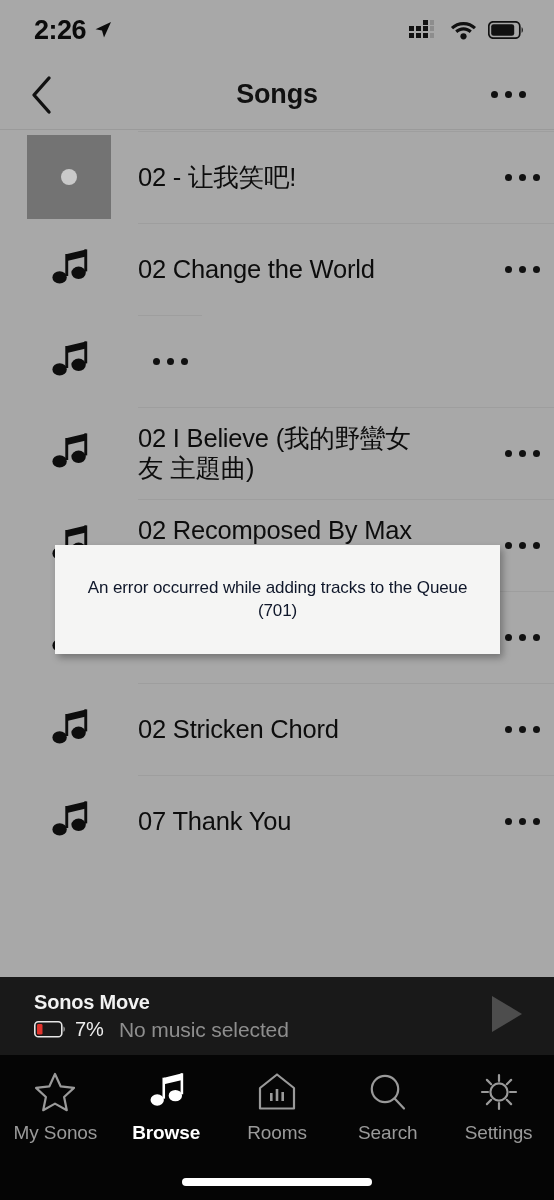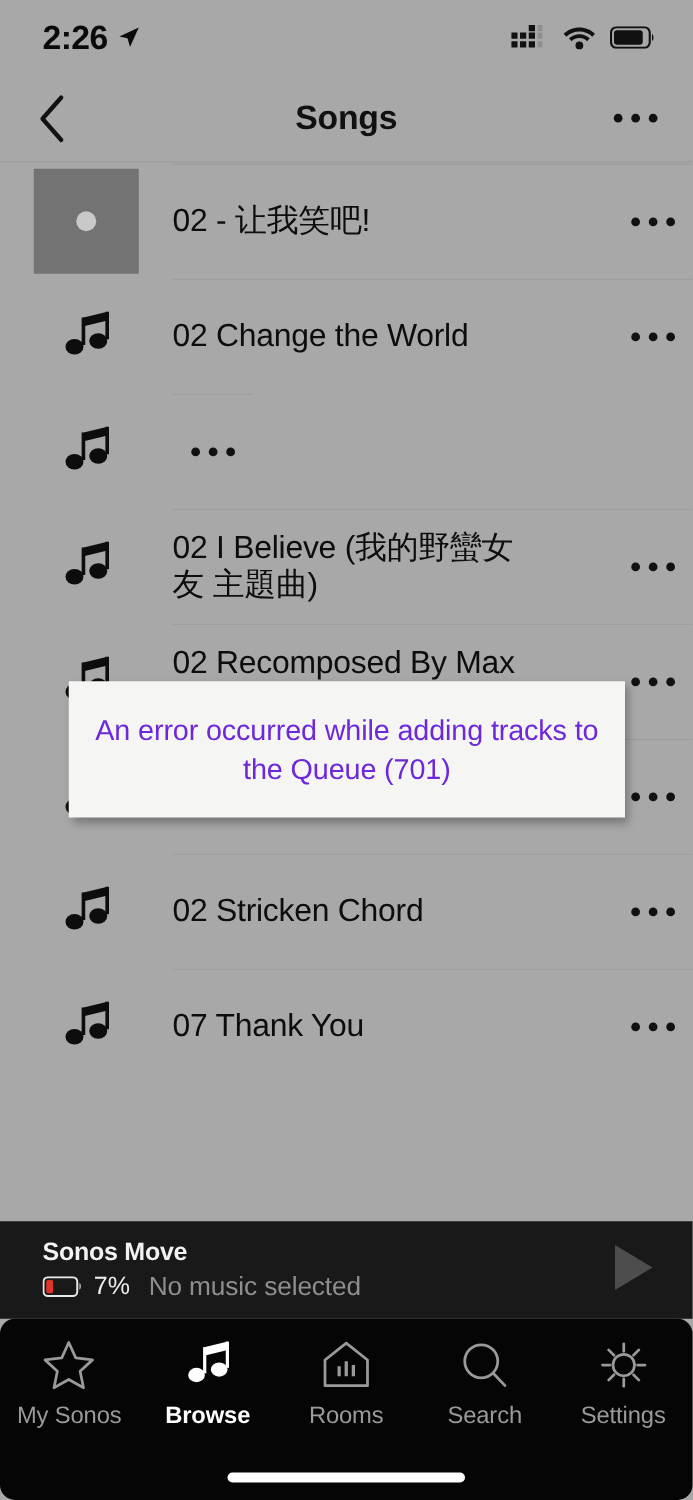--- a/index.html
+++ b/index.html
@@ -92,21 +92,21 @@
   
   .toast{
     position:absolute; left:55px; top:545px; width:445px; height:109px;
     background:#f5f5f4;
     display:flex; align-items:center; justify-content:center;
     text-align:center;
     box-shadow:3px 4px 7px rgba(0,0,0,0.30);
     z-index:40;
   }
   .toast-text{
-    font-size:23px; color:#6d28d9; line-height:1.32; letter-spacing:-0.1px;
+    font-size:17px; color:#0f172a; line-height:1.32; letter-spacing:-0.1px;
     padding:0 18px;
   }
 
   
   .nowplaying{
     position:absolute; left:0; bottom:145px; width:554px; height:78px;
     background:rgba(14,14,14,0.93);
     display:flex; align-items:center; padding:0 28px 0 34px;
     z-index:50;
   }
@@ -119,21 +119,20 @@
   .np-batt-pct{ font-size:20px; color:#ededed; font-weight:400; }
   .np-status{ font-size:21px; color:#8e8e8e; margin-left:6px; letter-spacing:-0.1px; }
   .np-play{ flex:0 0 auto; cursor:pointer; padding-left:12px; }
 
   
   .tabbar{
     position:absolute; left:0; bottom:0; width:554px; height:145px;
     background:#050505;
     display:flex; align-items:flex-start; padding-top:14px;
     z-index:60;
-    border-radius:12px;
   }
   .tab{
     flex:1 1 0; display:flex; flex-direction:column; align-items:center; gap:7px;
     cursor:pointer;
   }
   .tab-label{ font-size:19px; color:#9a9a9a; letter-spacing:-0.1px; }
   .tab.active .tab-label{ color:#ffffff; font-weight:700; }
   .tab-ico{ height:46px; display:flex; align-items:center; justify-content:center; }
   .home-indicator{
     position:absolute; left:50%; transform:translateX(-50%); bottom:14px;

